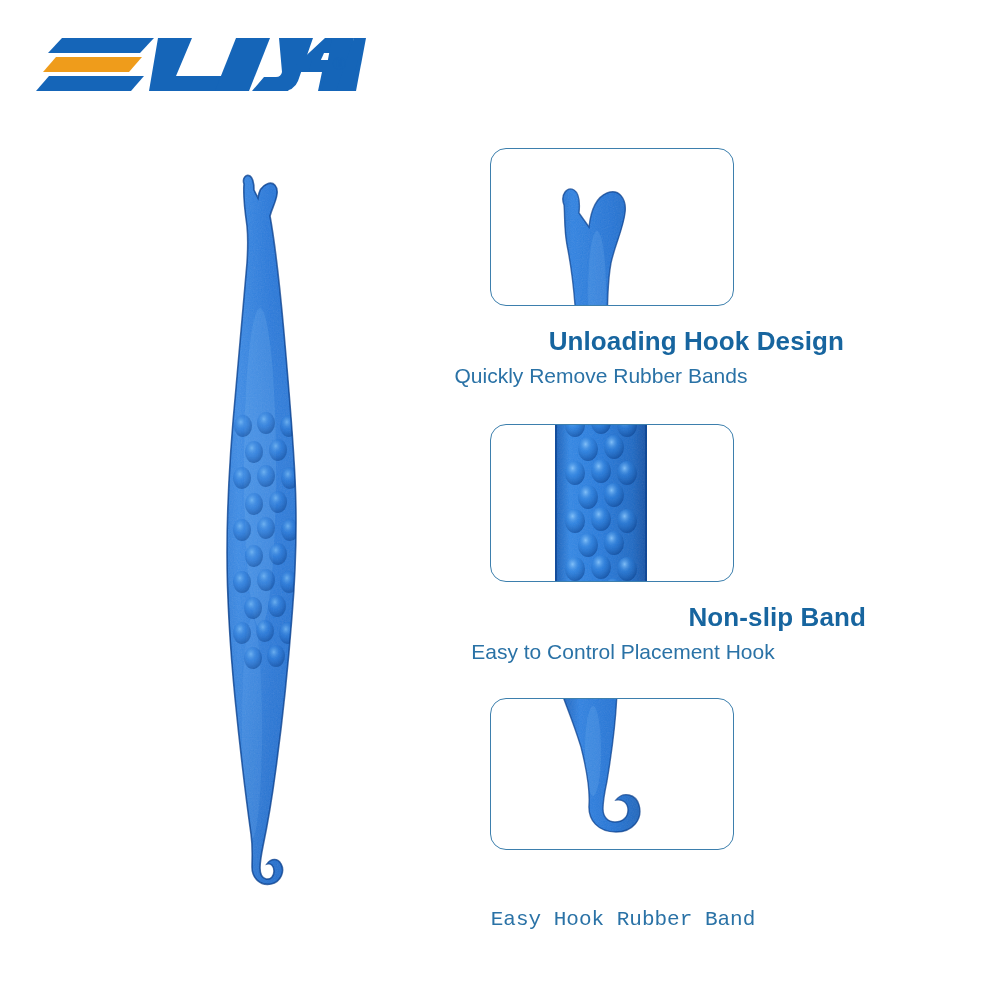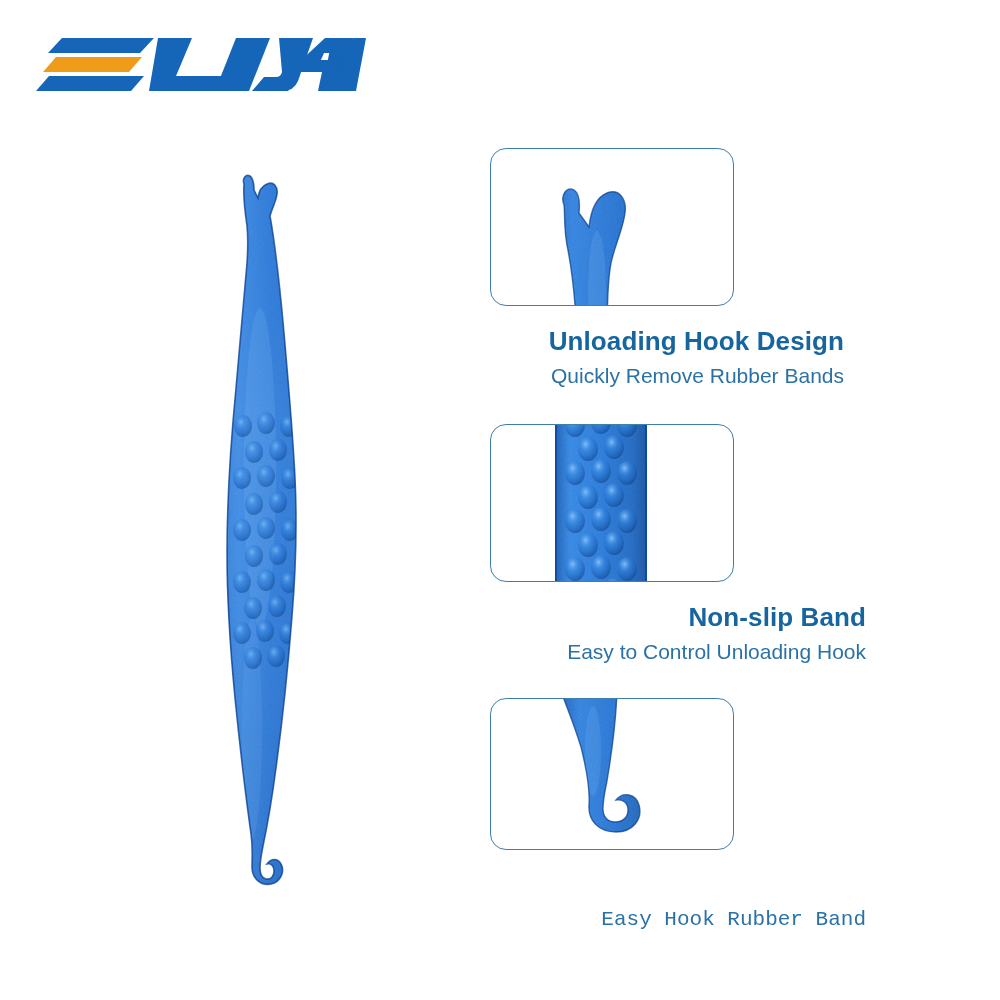--- a/index.html
+++ b/index.html
@@ -74,21 +74,21 @@
     text-align: right;
     font-size: 26px;
     font-weight: bold;
     color: #17659f;
     letter-spacing: 0.1px;
     white-space: nowrap;
   }
   .callout-sub {
     position: absolute;
     width: 100%;
-    text-align: right;
+    text-align: center;
     font-size: 21px;
     font-weight: normal;
     color: #2a72a6;
     white-space: nowrap;
   }
 
   
   #callout-1 { left: 490px; top: 148px; width: 486px; height: 262px; }
   #callout-1 .callout-box { width: 244px; height: 158px; }
   #callout-1 .callout-title { top: 178px; left: -132px; }
@@ -379,21 +379,21 @@
           <ellipse cx="76" cy="152" rx="10" ry="12" fill="url(#dimple2)"></ellipse>
           <ellipse cx="37" cy="175" rx="10" ry="12" fill="url(#dimple2)"></ellipse>
           <ellipse cx="63" cy="173" rx="10" ry="12" fill="url(#dimple2)"></ellipse>
         </g>
         <line x1="5" y1="0" x2="5" y2="180" stroke="#0a3f8c" stroke-width="1.6" opacity="0.8"></line>
         <line x1="95" y1="0" x2="95" y2="180" stroke="#0a3f8c" stroke-width="1.6" opacity="0.8"></line>
       </svg>
     </div>
   </div>
   <div class="callout-title">Non-slip Band</div>
-  <div class="callout-sub">Easy to Control Unloading Hook</div>
+  <div class="callout-sub">Easy to Control Placement Hook</div>
 </div>
 
 <div class="callout" id="callout-3">
   <div class="callout-box">
     <div class="callout-clip">
       <svg class="callout-art" style="left:62px; top:-8px;" width="120" height="145" viewBox="0 0 120 145">
         <defs>
           <linearGradient id="cg3" x1="0" y1="0" x2="1" y2="0">
             <stop offset="0%" stop-color="#0d4896"></stop>
             <stop offset="22%" stop-color="#2c81df"></stop>

